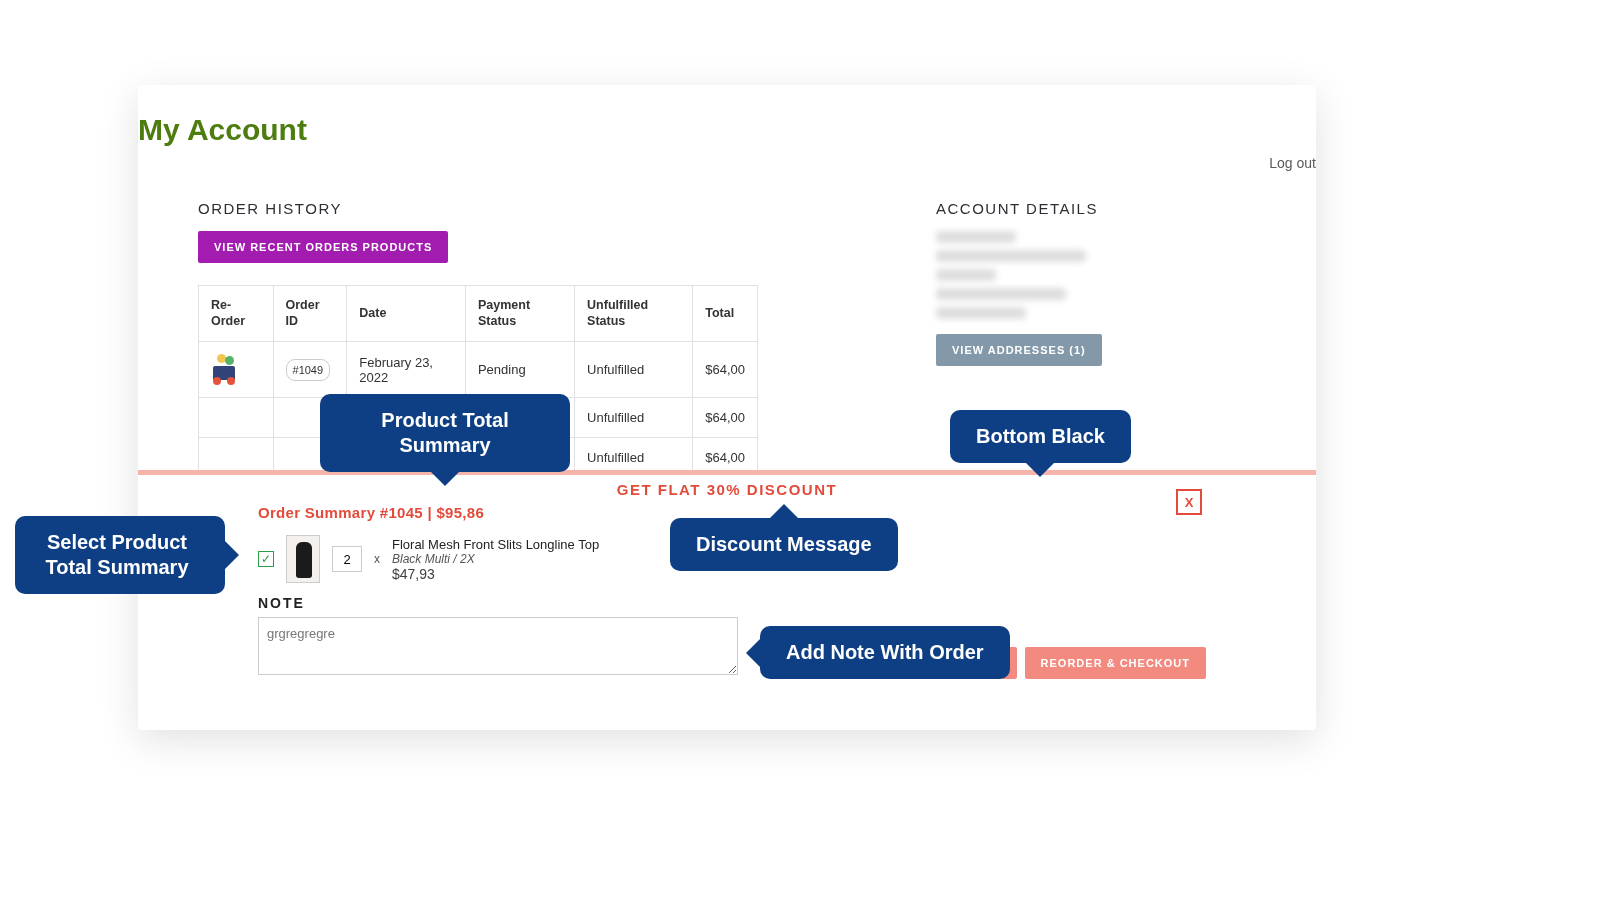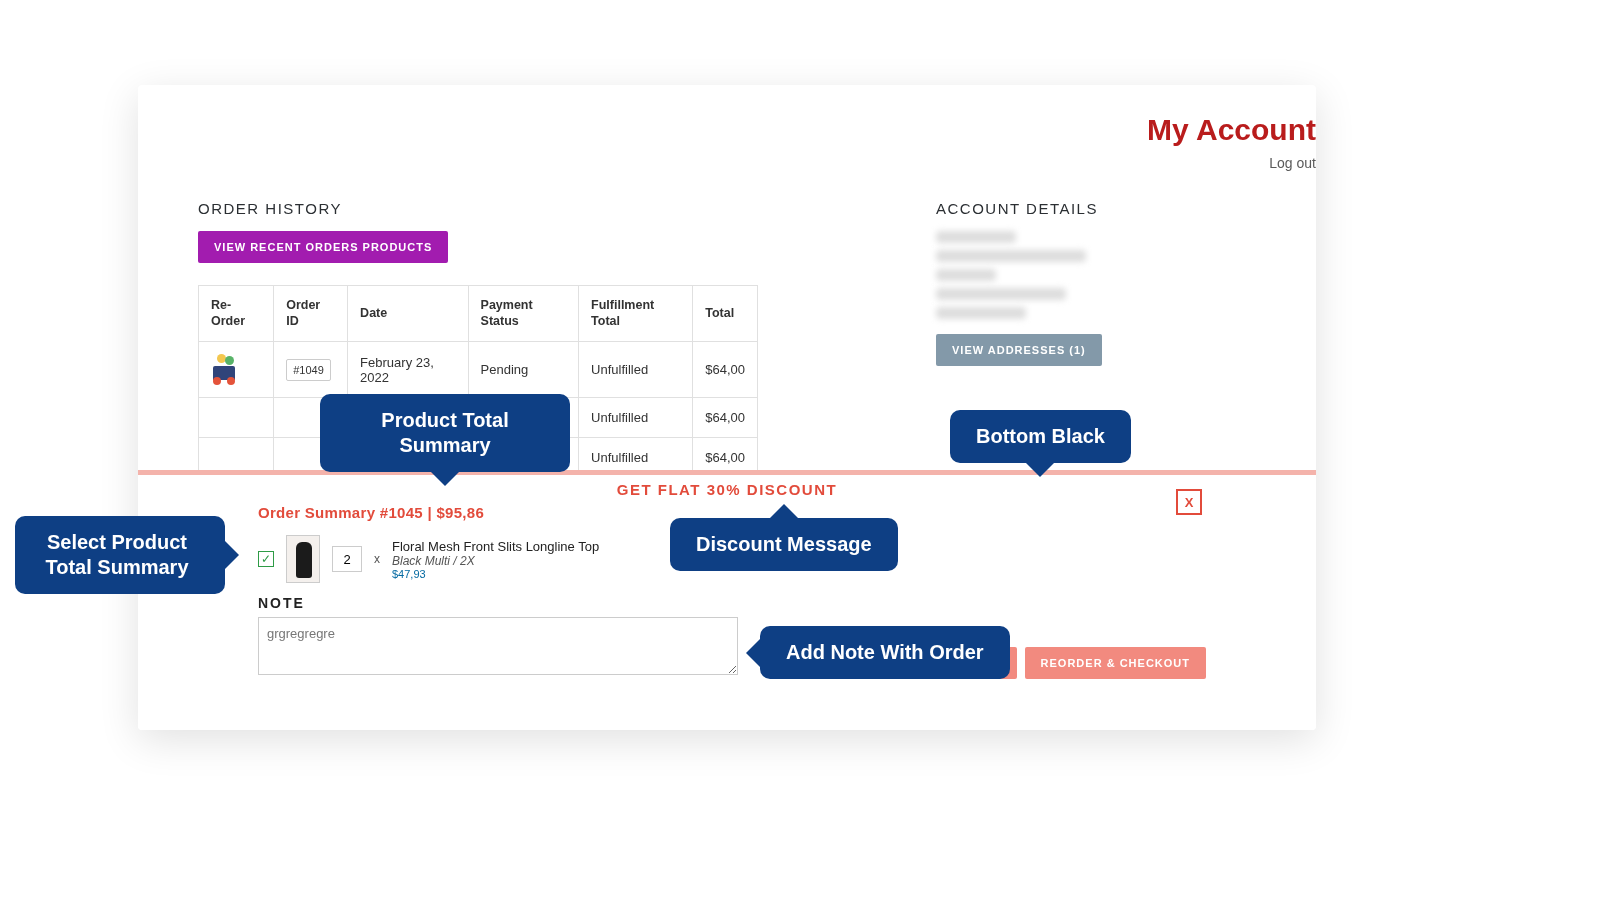--- a/index.html
+++ b/index.html
@@ -18,23 +18,23 @@
       width: 1178px;
       height: 645px;
       background: #fff;
       box-shadow: 0 10px 40px rgba(0,0,0,.12);
       border-radius: 4px;
       overflow: hidden;
     }
     .page-title {
       font-size: 30px;
       font-weight: 700;
-      text-align: right;
+      text-align: left;
       margin-top: 28px;
-      color: #b91c1c;
+      color: #4d7c0f;
     }
     .logout {
       text-align: right;
       font-size: 14px;
       color: #5a5a5a;
       margin-top: 8px;
     }
     .content {
       position: absolute;
       top: 115px;
@@ -84,21 +84,21 @@
       font-weight: 700;
       font-size: 12.5px;
       background: #fff;
       line-height: 1.25;
     }
     .order-id-chip {
       display: inline-block;
       border: 1px solid #ccc;
       padding: 4px 6px;
       font-size: 11px;
-      border-radius: 2px;
+      border-radius: 9px;
     }
     .cart-icon {
       width: 30px; height: 28px; position: relative; display: inline-block;
     }
     .cart-body { position: absolute; bottom: 2px; left: 2px; width: 22px; height: 14px; background: #30447a; border-radius: 2px 2px 0 0; }
     .cart-wheel { position: absolute; bottom: -3px; width: 8px; height: 8px; background: #e4533a; border-radius: 50%; }
     .cart-wheel.w1 { left: 2px; }
     .cart-wheel.w2 { left: 16px; }
     .cart-blob { position: absolute; top: 0; border-radius: 50%; width: 9px; height: 9px; }
     .cart-blob.b1 { left: 6px; background: #f3c74f; }
@@ -166,21 +166,21 @@
     }
     .qty-field {
       width: 30px; height: 26px;
       border: 1px solid #ccc;
       text-align: center;
       font-size: 13px;
     }
     .times { font-size: 12px; color: #555; }
     .li-meta { font-size: 13px; color: #222; }
     .li-variant { font-size: 12px; color: #555; font-style: italic; }
-    .li-price { font-size: 11px; color: #0369a1; }
+    .li-price { font-size: 14px; color: #404040; }
     .note-label {
       margin-top: 12px;
       font-size: 14px; font-weight: 700; letter-spacing: 2px;
       color: #222;
     }
     .note-box {
       margin-top: 6px;
       width: 480px; height: 58px;
       border: 1px solid #ccc;
       font-size: 13px; padding: 8px;
@@ -229,21 +229,21 @@
       <div class="left-col">
         <div class="section-h">ORDER HISTORY</div>
         <button class="btn">VIEW RECENT ORDERS PRODUCTS</button>
         <table class="orders">
           <thead>
             <tr>
               <th>Re-Order</th>
               <th>Order ID</th>
               <th>Date</th>
               <th>Payment Status</th>
-              <th>Fulfillment Total</th>
+              <th>Unfulfilled Status</th>
               <th>Total</th>
             </tr>
           </thead>
           <tbody>
             <tr>
               <td>
                 <span class="cart-icon">
                   <span class="cart-blob b1"></span><span class="cart-blob b2"></span>
                   <span class="cart-body"></span>
                   <span class="cart-wheel w1"></span><span class="cart-wheel w2"></span>

